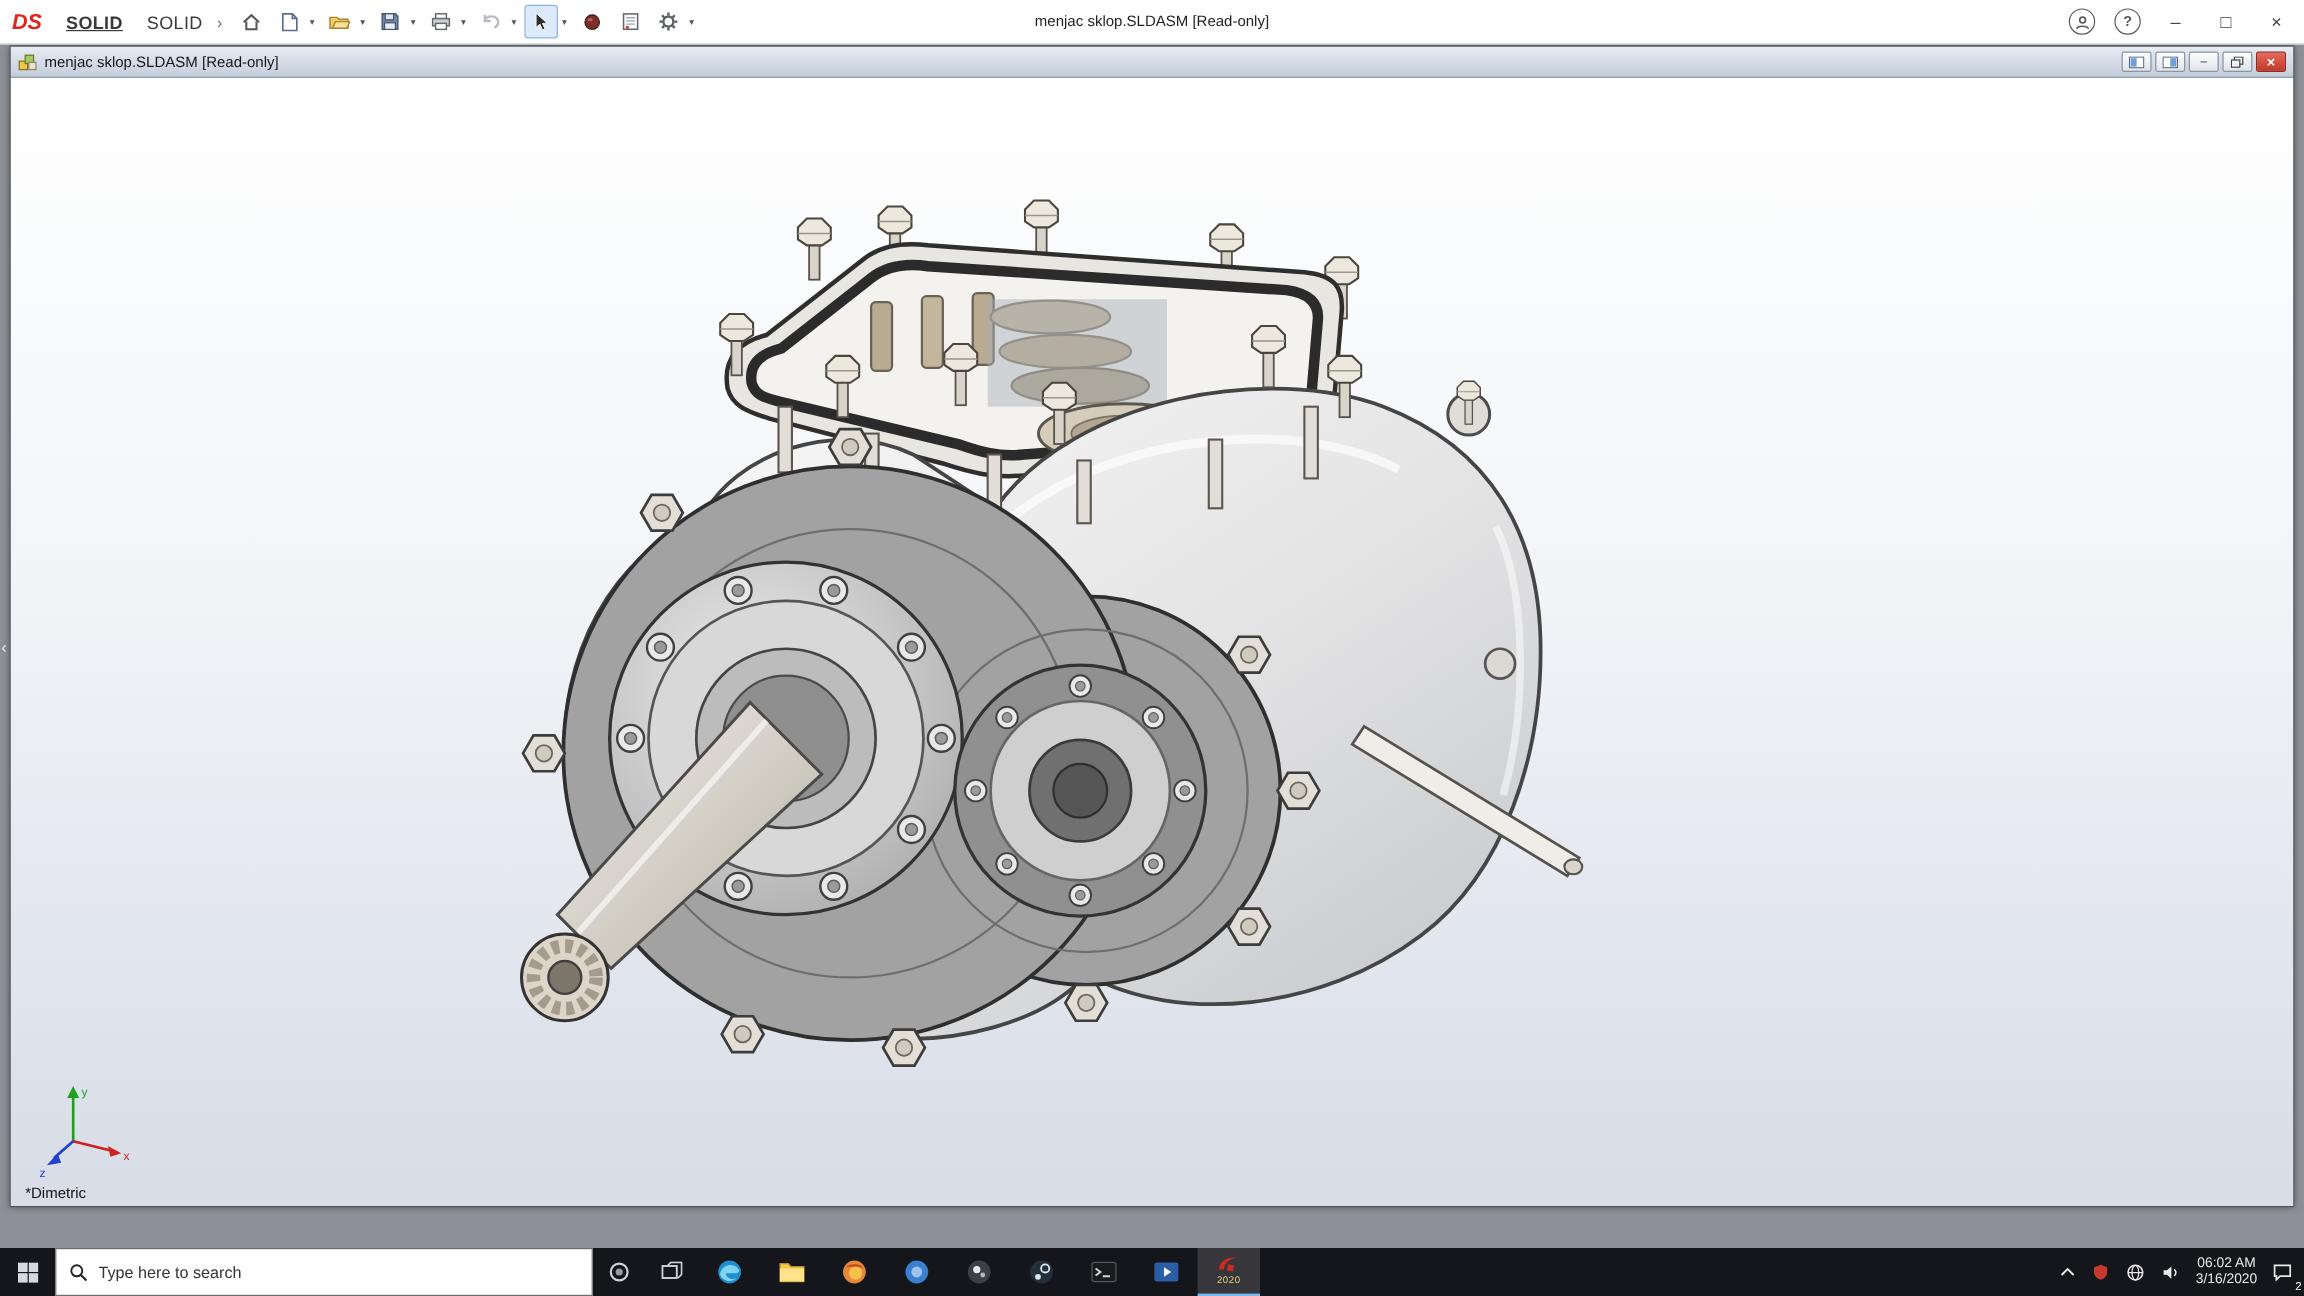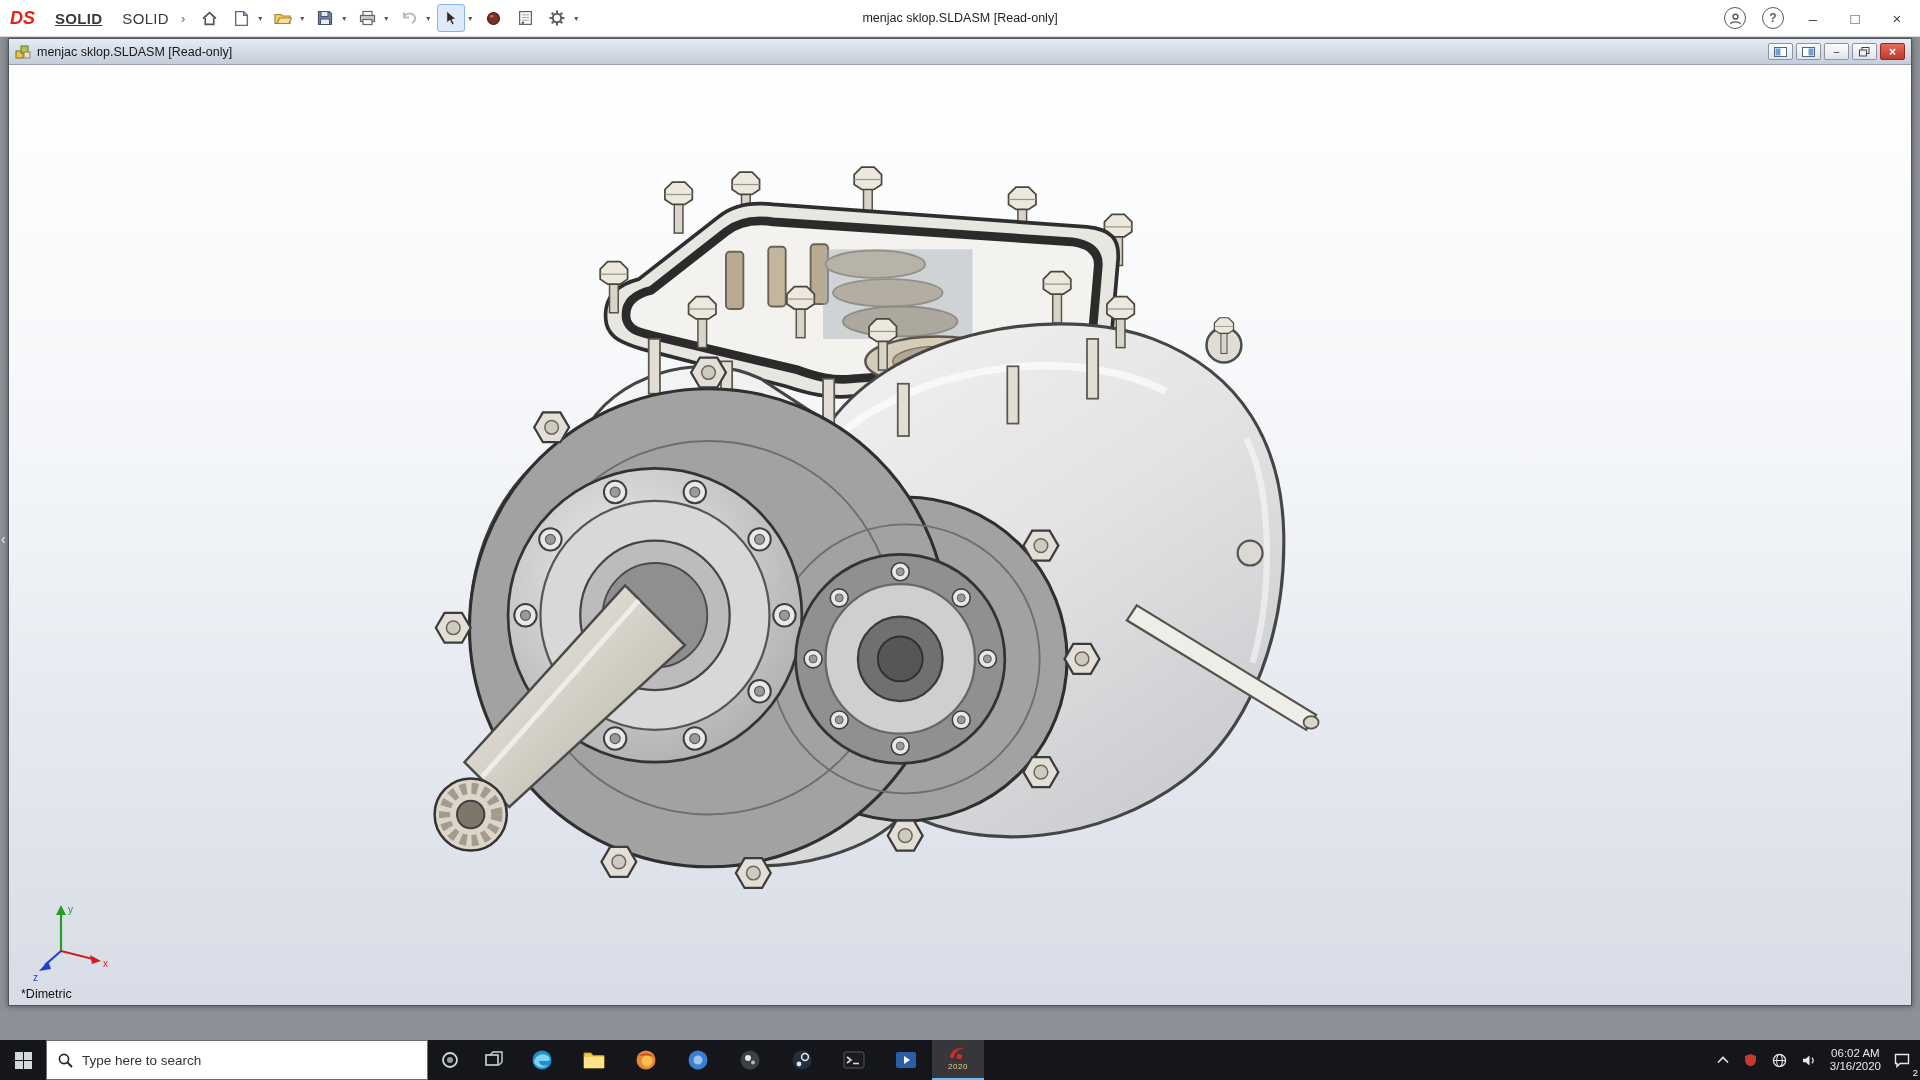--- a/index.html
+++ b/index.html
@@ -51,21 +51,21 @@
     background:linear-gradient(180deg,#ffffff 0%,#f4f6f9 40%,#d7dce6 100%); }
   .model-svg { position:absolute; inset:0; width:100%; height:100%; }
   .triad { position:absolute; left:22px; bottom:22px; }
   .orientation { position:absolute; left:12px; bottom:4px; font-size:12.5px;
     font-weight:normal; color:#111; }
 
   
   .taskbar { position:absolute; left:0; right:0; bottom:0; height:40px;
     background:#15161b; display:flex; align-items:stretch; z-index:60; }
   .tb-start { width:46px; display:flex; align-items:center; justify-content:center; cursor:pointer; }
-  .tb-search { width:382px; background:#ffffff; border:1px solid #6d6d6d;
+  .tb-search { width:448px; background:#ffffff; border:1px solid #6d6d6d;
     display:flex; align-items:center; gap:9px; padding:0 11px; }
   .tb-search input { border:none; outline:none; flex:1; font-size:13.5px;
     font-family:"Liberation Sans",sans-serif; color:#1a1a1a; background:transparent; }
   .tb-search input::placeholder { color:#333; opacity:1; }
   .tb-btn { width:44px; display:flex; align-items:center; justify-content:center; cursor:pointer; }
   .tb-app { width:52px; display:flex; align-items:center; justify-content:center;
     cursor:pointer; position:relative; }
   .tb-app.active { background:rgba(255,255,255,.14); border-bottom:2px solid #76b9ed; }
   .sw-tile { display:flex; flex-direction:column; align-items:center; line-height:10px; }
   .sw-year { font-size:8px; color:#e8d27a; letter-spacing:.5px; }

